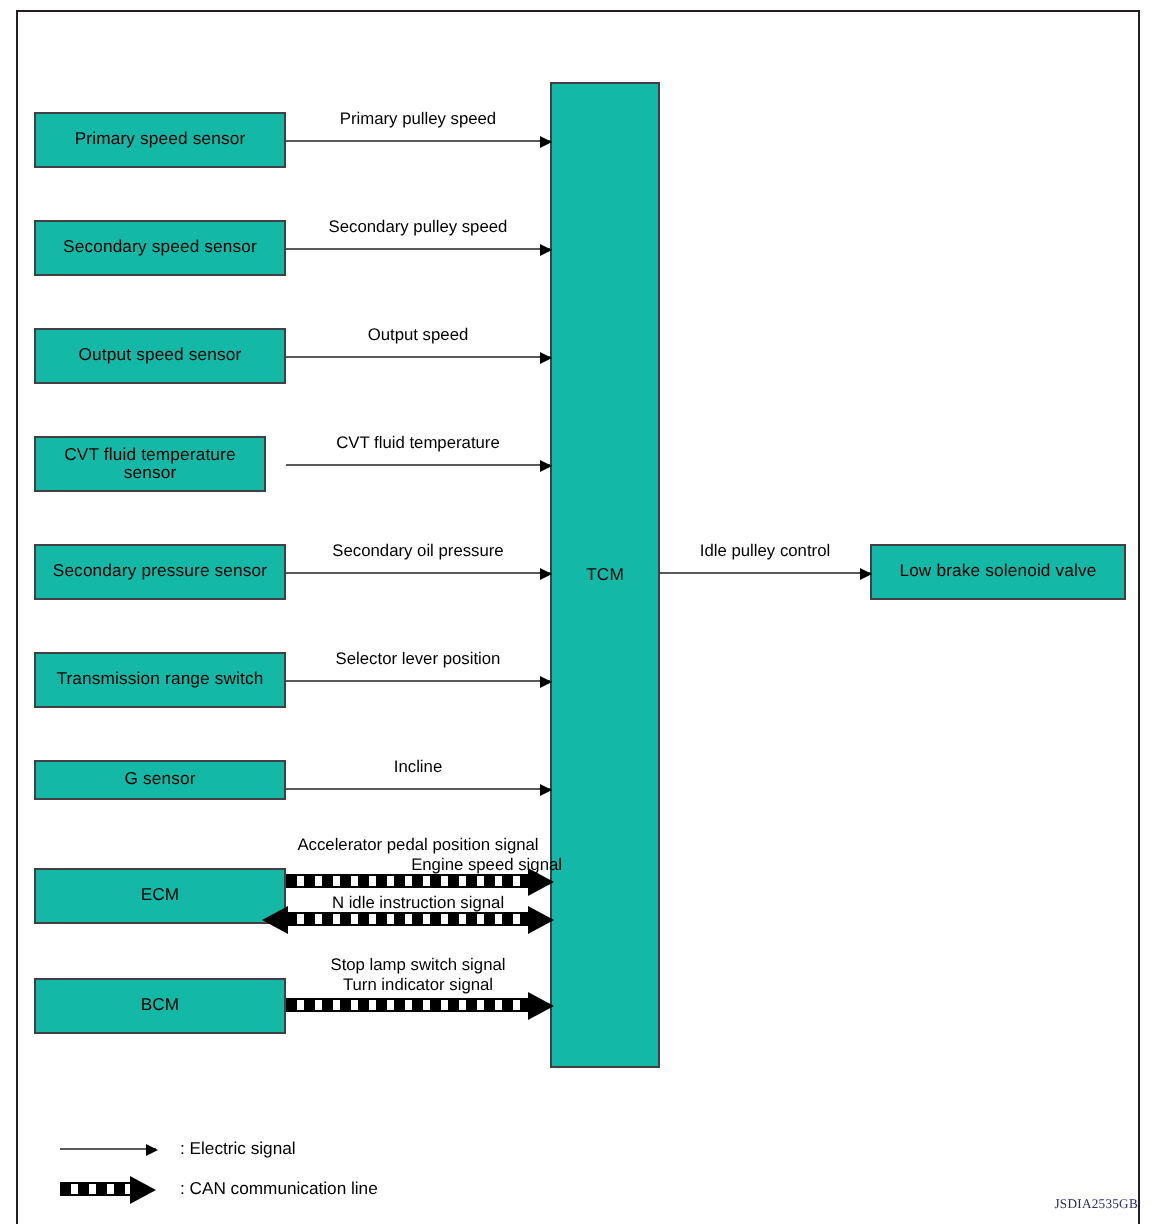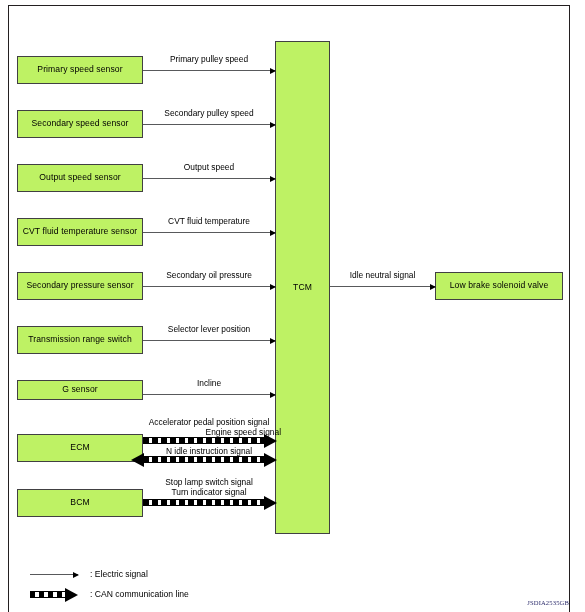--- a/index.html
+++ b/index.html
@@ -12,21 +12,21 @@
 
   
   .frame{
     position:absolute;left:8px;top:5px;width:562px;height:625px;
     border:1.6px solid #231f20;border-bottom:none;box-sizing:border-box;
   }
 
   
   .box{
     position:absolute;box-sizing:border-box;
-    border:1px solid #414042;background:#bef264;
+    border:1px solid #414042;background:#14b8a6;
     display:flex;align-items:center;justify-content:center;
     font-size:8.6px;line-height:1.1;letter-spacing:.01em;
     color:#000;text-align:center;
   }
   .box.tall{writing-mode:horizontal-tb;}
 
   
   .sig{
     position:absolute;font-size:8.4px;line-height:10px;
     white-space:nowrap;text-align:center;color:#000;
@@ -86,21 +86,21 @@
 <div id="figure">
 
   <div class="frame"></div>
 
   <div class="box" style="left:17px;top:56px;width:126px;height:28px;">Primary speed sensor</div>
 
   <div class="box" style="left:17px;top:164px;width:126px;height:28px;">Output speed sensor</div>
 
   <div class="box" style="left:17px;top:110px;width:126px;height:28px;">Secondary speed sensor</div>
 
-  <div class="box" style="left:17px;top:218px;width:126px;height:28px;">CVT fluid temperature sensor</div>
+  <div class="box" style="left:17px;top:218px;width:116px;height:28px;">CVT fluid temperature sensor</div>
 
   <div class="box" style="left:17px;top:272px;width:126px;height:28px;">Secondary pressure sensor</div>
 
   <div class="box" style="left:17px;top:326px;width:126px;height:28px;">Transmission range switch</div>
 
   <div class="box" style="left:17px;top:380px;width:126px;height:20px;">G sensor</div>
 
   <div class="box" style="left:17px;top:434px;width:126px;height:28px;">ECM</div>
 
   <div class="box" style="left:17px;top:489px;width:126px;height:28px;">BCM</div>
@@ -158,21 +158,21 @@
     <span class="arrow-r"></span>
   </div>
 
   <div class="sig" style="left:137px;top:487px;width:144px;">Turn indicator signal</div>
   <div class="sig" style="left:137px;top:477px;width:144px;">Stop lamp switch signal</div>
   <div class="can" style="left:143px;top:499px;width:134px;">
     <span class="bar" style="left:0;right:12px;"></span>
     <span class="arrow-r"></span>
   </div>
 
-  <div class="sig" style="left:330px;top:270px;width:105px;">Idle neutral signal</div>
+  <div class="sig" style="left:330px;top:270px;width:105px;">Idle pulley control</div>
   <div class="wire" style="left:330px;top:286px;width:105px;">
     <span class="head"></span>
   </div>
 
   <div class="legend-row" style="left:30px;top:574px;">
     <span class="legend-wire">
       <span class="head"></span>
     </span>
     <span class="legend-text">: Electric signal</span>
   </div>

